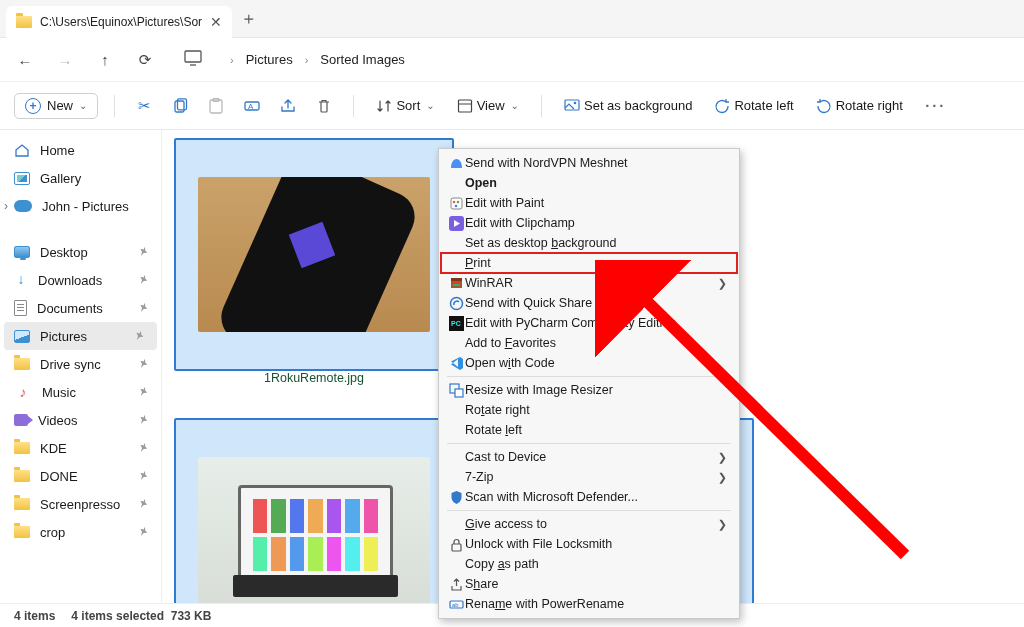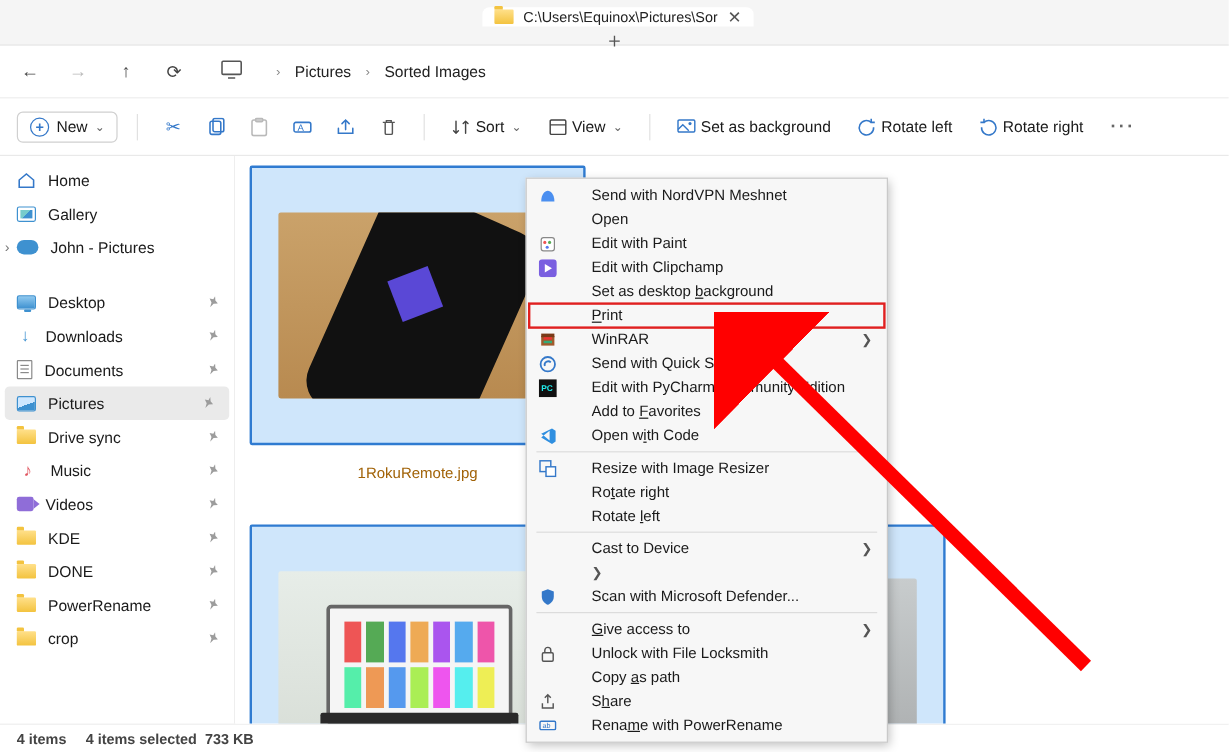--- a/index.html
+++ b/index.html
@@ -1,19 +1,19 @@
 <!DOCTYPE html>
 <html><head>
 <meta charset="utf-8">
 <style>
   * { box-sizing: border-box; margin: 0; padding: 0; font-family: "Segoe UI", sans-serif; }
   body { width: 1024px; height: 627px; background: #fff; font-size: 13px; color: #1a1a1a; overflow: hidden; position: relative; }
 
   
-  .titlebar { height: 38px; background: #f5f5f5; display: flex; align-items: center; border-bottom: 1px solid #e6e6e6; flex-direction: column; }
+  .titlebar { height: 38px; background: #f5f5f5; display: flex; align-items: center; border-bottom: 1px solid #e6e6e6; }
   .tab { background: #fff; height: 32px; margin-top: 6px; margin-left: 6px; border-radius: 6px 6px 0 0; display: flex; align-items: center; padding: 0 10px; min-width: 210px; gap: 8px; }
   .tab .folder-ico { width: 16px; height: 12px; background: linear-gradient(#ffe08a,#f3c33f); border-radius: 1px; position: relative; }
   .tab .folder-ico::before { content: ""; position: absolute; width: 7px; height: 3px; top: -3px; left: 0; background: #f3c33f; border-radius: 1px 1px 0 0; }
   .tab .title { font-size: 12px; color: #222; flex: 1; white-space: nowrap; overflow: hidden; text-overflow: ellipsis; }
   .tab .close { color: #555; font-size: 14px; }
   .newtab { width: 34px; text-align: center; color: #555; font-size: 17px; }
 
   
   .navrow { height: 44px; display: flex; align-items: center; padding: 0 14px; gap: 18px; border-bottom: 1px solid #eee; }
   .nav-ico { width: 22px; text-align: center; color: #444; font-size: 15px; }
@@ -32,21 +32,21 @@
   .tbicon.gray { color: #666; }
   .tbtext { display: flex; align-items: center; gap: 4px; padding: 4px 6px; color: #1a1a1a; }
   .tbtext svg, .tbtext .ico { width: 16px; height: 16px; }
   .chev-sm { font-size: 10px; color: #666; margin-left: 2px; }
   .more { font-weight: 700; letter-spacing: 2px; color: #444; }
 
   
   .body { display: flex; height: calc(100% - 38px - 44px - 48px - 24px); }
 
   
-  .sidebar { width: 196px; border-right: 1px solid #eee; padding: 6px 0; overflow: hidden; display: flex; flex-direction: column; }
+  .sidebar { width: 162px; border-right: 1px solid #eee; padding: 6px 0; overflow: hidden; display: flex; flex-direction: column; }
   .side-spacer { height: 6px; }
   .side-item { display: flex; align-items: center; gap: 10px; padding: 4px 14px; height: 28px; position: relative; }
   .side-item.selected { background: #eaeaea; border-radius: 4px; margin: 0 4px; padding-left: 10px; }
   .side-item.with-chev::before { content: "›"; position: absolute; left: 4px; color: #777; font-size: 12px; transform: rotate(0deg); }
   .pin { color: #9c9c9c; font-size: 11px; margin-left: auto; transform: rotate(30deg); }
   .sicon { width: 18px; height: 16px; display: flex; align-items: center; justify-content: center; }
   .sicon.home { width: 16px; height: 14px; }
   .sicon.folder { background: linear-gradient(#ffe08a,#f3c33f); border-radius: 1px; width: 16px; height: 12px; position: relative; }
   .sicon.folder::before { content: ""; position: absolute; width: 6px; height: 3px; top: -3px; left: 0; background: #f3c33f; border-radius: 1px 1px 0 0; }
   .sicon.gallery { width: 16px; height: 13px; border: 1.3px solid #3e91d0; border-radius: 2px; position: relative; }
@@ -63,35 +63,35 @@
   .sicon.video { width: 14px; height: 12px; background: #8f6dd8; border-radius: 2px; position: relative; }
   .sicon.video::after { content: ""; position: absolute; right: -5px; top: 2px; border-left: 5px solid #8f6dd8; border-top: 4px solid transparent; border-bottom: 4px solid transparent; }
 
   
   .content { flex: 1; background: #fff; padding: 8px 12px; overflow: hidden; }
   .grid { display: flex; gap: 20px; flex-wrap: wrap; }
   .thumb-card { width: 280px; }
   .thumb-frame { width: 280px; height: 233px; border: 1px solid #6fb2f0; background: #cfe6fb; display: flex; align-items: center; justify-content: center; border-radius: 2px; }
   .thumb-frame.sel { border: 2px solid #2f7bd1; }
   .thumb-img { width: 232px; height: 155px; border-radius: 2px; }
-  .thumb-label { text-align: center; padding: 16px 0; color: #a16207; font-size: 12.5px; }
+  .thumb-label { text-align: center; padding: 0 0; color: #14532d; font-size: 12.5px; }
   .placeholder-hidden { width: 280px; height: 260px; }
 
   
   .thumb-card.row2 .thumb-frame { height: 220px; }
 
   
   .ctx { position: absolute; left: 438px; top: 148px; width: 302px; background: #f7f7f7; border: 1px solid #c9c9c9; box-shadow: 2px 3px 8px rgba(0,0,0,.25); padding: 4px 2px; font-size: 12.5px; z-index: 50; }
-  .ctx-item { display: flex; align-items: center; height: 20px; padding: 0 10px 0 6px; gap: 28px; position: relative; }
+  .ctx-item { display: flex; align-items: center; height: 20px; padding: 0 10px 0 6px; gap: 0; position: relative; }
   .ctx-item .lbl { flex: 1; white-space: nowrap; overflow: hidden; text-overflow: ellipsis; }
   .ctx-item .arr { color: #555; font-size: 11px; }
   .ctx-sep { height: 1px; background: #dcdcdc; margin: 3px 6px; }
   .ctx-ico { width: 18px; height: 18px; display: flex; align-items: center; justify-content: center; font-size: 13px; }
   .ctx-item.highlight { outline: 2px solid #e02020; outline-offset: -1px; }
-  .ctx b { font-weight: 400; }
+  .ctx b { font-weight: 700; }
   u.ak { text-decoration: underline; }
 
   
   .arrow-annot { position: absolute; left: 595px; top: 260px; width: 330px; height: 310px; z-index: 60; pointer-events: none; }
 
   
   .statusbar { height: 24px; border-top: 1px solid #eee; display: flex; align-items: center; gap: 16px; padding: 0 14px; font-size: 12px; color: #444; font-weight: bold; }
 
 </style>
 </head>
@@ -283,21 +283,21 @@
         </div>
         <div class="side-item">
           <span class="sicon folder"></span>
           <span>DONE</span>
           <span class="pin"><svg width="10" height="10" viewBox="0 0 10 10">
               <path d="M5 0l2 3 3 1-3 2-1 4-1-4-3-2 3-1z" fill="#9c9c9c"></path>
             </svg></span>
         </div>
         <div class="side-item">
           <span class="sicon folder"></span>
-          <span>PowerRename</span>
+          <span>Screenpresso</span>
           <span class="pin"><svg width="10" height="10" viewBox="0 0 10 10">
               <path d="M5 0l2 3 3 1-3 2-1 4-1-4-3-2 3-1z" fill="#9c9c9c"></path>
             </svg></span>
         </div>
         <div class="side-item">
           <span class="sicon folder"></span>
           <span>crop</span>
           <span class="pin"><svg width="10" height="10" viewBox="0 0 10 10">
               <path d="M5 0l2 3 3 1-3 2-1 4-1-4-3-2 3-1z" fill="#9c9c9c"></path>
             </svg></span>
@@ -459,20 +459,21 @@
       <span class="lbl"><span>Rotate <u class="ak">l</u>eft</span></span>
     </div>
     <div class="ctx-sep"></div>
     <div class="ctx-item">
       <span class="ctx-ico"></span>
       <span class="lbl">Cast to Device</span>
       <span class="arr">❯</span>
     </div>
     <div class="ctx-item">
       <span class="ctx-ico"></span>
+      <span class="lbl">7-Zip</span>
       <span class="arr">❯</span>
     </div>
     <div class="ctx-item">
       <span class="ctx-ico">
         <svg width="15" height="15" viewBox="0 0 15 15">
           <path d="M7.5 1l5 2v4c0 4-3 6-5 7-2-1-5-3-5-7V3z" fill="#3478c9"></path>
         </svg>
       </span>
       <span class="lbl">Scan with Microsoft Defender...</span>
     </div>

